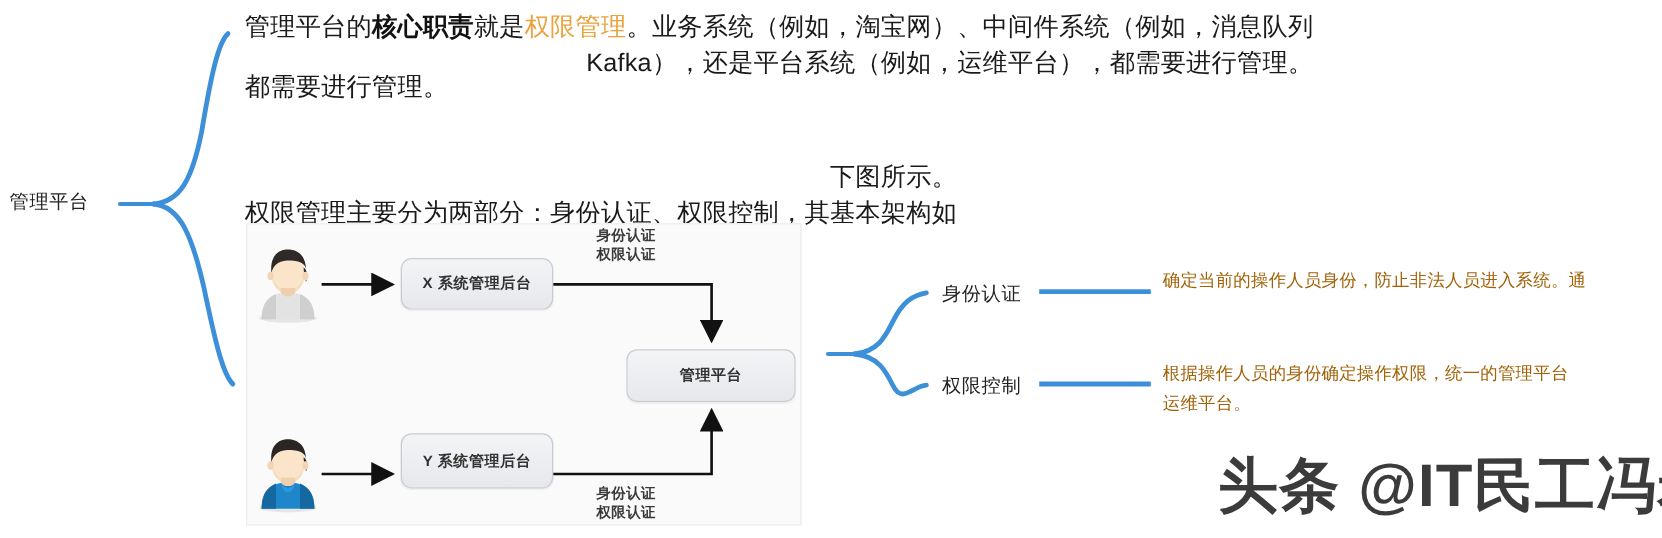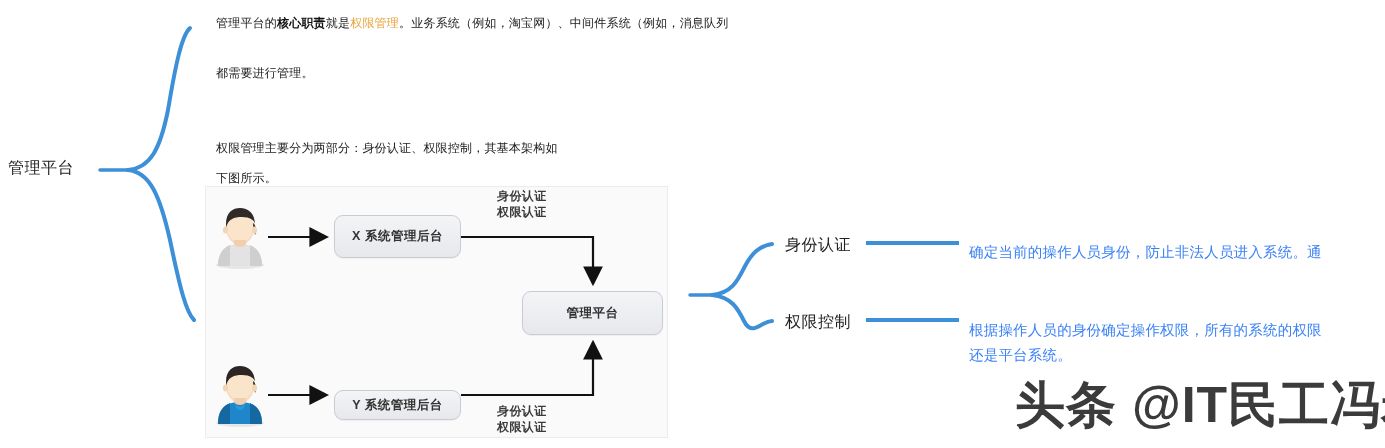--- a/index.html
+++ b/index.html
@@ -15,23 +15,23 @@
   
   .root-node{
     position:absolute;left:8px;top:158px;
     font-size:16px;color:#222;white-space:nowrap;
     letter-spacing:.5px;
   }
   .branch-svg{position:absolute;left:0;top:0;width:1385px;height:448px;pointer-events:none;}
 
   
   .para{
-    position:absolute;left:216px;
-    font-size:12px;line-height:30px;color:#1a1a1a;
-    letter-spacing:.2px;white-space:nowrap;
+    position:absolute;left:204px;
+    font-size:21px;line-height:30px;color:#1a1a1a;
+    letter-spacing:.2px;white-space:nowrap;text-align:right;
   }
   .p1{top:8px;}
   .p2{top:58px;}
   .p3{top:133px;}
   .hl{color:#e8a33c;}
   .bold{font-weight:bold;color:#111;}
 
   
   .diagram{
     position:absolute;left:205px;top:186px;
@@ -47,21 +47,21 @@
     background:linear-gradient(180deg,#f3f4f6 0%,#e6e8ec 100%);
     border:1px solid #c9ccd2;
     border-radius:9px;
     box-sizing:border-box;
     display:flex;align-items:center;justify-content:center;
     font-size:12.5px;font-weight:bold;color:#333;
     letter-spacing:.5px;
     box-shadow:0 1px 1px rgba(0,0,0,.05);
   }
   #box-x{left:128px;top:28px;width:127px;height:43px;}
-  #box-y{left:128px;top:203px;width:127px;height:30px;}
+  #box-y{left:128px;top:174px;width:127px;height:46px;}
   #box-platform{left:316px;top:104px;width:141px;height:44px;}
 
   .edge-label{
     position:absolute;
     font-size:12px;font-weight:bold;color:#3a3a3a;
     line-height:16px;text-align:center;white-space:nowrap;
     letter-spacing:.4px;
   }
   #lbl-top{left:291px;top:1px;}
   #lbl-bottom{left:291px;top:216px;}
@@ -72,21 +72,21 @@
   
   .sub-label{
     position:absolute;font-size:16px;color:#222;white-space:nowrap;
     letter-spacing:.5px;
   }
   #sub-1{left:785px;top:235px;}
   #sub-2{left:785px;top:312px;}
 
   .desc{
     position:absolute;font-size:14.5px;line-height:25px;
-    color:#3b82f6;white-space:nowrap;letter-spacing:.2px;margin-top:18px;
+    color:#a16207;white-space:nowrap;letter-spacing:.2px;
   }
   #desc-1{left:969px;top:222px;}
   #desc-2{left:969px;top:300px;}
 
   
   .watermark{
     position:absolute;left:1015px;top:372px;
     font-size:50px;font-weight:bold;color:#2b2b2b;
     letter-spacing:1px;white-space:nowrap;
     text-shadow:1px 1px 0 rgba(255,255,255,.9);
@@ -115,29 +115,30 @@
     <path d="M712,295 C732,297 738,309 744,321 C752,337 760,322 772,321" stroke="#3d90d7" stroke-width="4" fill="none" stroke-linecap="round"></path>
 
     <path d="M866,243 L959,243" stroke="#3d90d7" stroke-width="4" fill="none" stroke-linecap="butt"></path>
     <path d="M866,320 L959,320" stroke="#3d90d7" stroke-width="4" fill="none" stroke-linecap="butt"></path>
   </svg>
 
   <div class="para p1">
     <div>
       <span>管理平台的</span><span class="bold">核心职责</span><span>就是</span><span class="hl">权限管理</span><span>。业务系统（例如，淘宝网）、中间件系统（例如，消息队列</span>
     </div>
+    <div>Kafka），还是平台系统（例如，运维平台），都需要进行管理。</div>
   </div>
 
   <div class="para p2">
     <div>都需要进行管理。</div>
   </div>
 
   <div class="para p3">
+    <div>下图所示。</div>
     <div>权限管理主要分为两部分：身份认证、权限控制，其基本架构如</div>
-    <div>下图所示。</div>
   </div>
 
   <div class="diagram">
 
     <svg class="diagram-svg" viewBox="0 0 463 252">
       <defs>
         <marker id="arrowR" markerWidth="9" markerHeight="9" refX="8" refY="4.5" orient="auto">
           <path d="M0,0 L9,4.5 L0,9 z" fill="#111"></path>
         </marker>
         <marker id="arrowD" markerWidth="9" markerHeight="9" refX="8" refY="4.5" orient="auto">
@@ -199,19 +200,19 @@
   </div>
 
   <div class="sub-label" id="sub-1">身份认证</div>
   <div class="sub-label" id="sub-2">权限控制</div>
 
   <div class="desc" id="desc-1">
     <div>确定当前的操作人员身份，防止非法人员进入系统。通</div>
   </div>
 
   <div class="desc" id="desc-2">
-    <div>根据操作人员的身份确定操作权限，所有的系统的权限</div>
-    <div>还是平台系统。</div>
+    <div>根据操作人员的身份确定操作权限，统一的管理平台</div>
+    <div>运维平台。</div>
   </div>
 
   <div class="watermark">头条 @IT民工冯老师</div>
 
 </div>
 
 </body></html>

